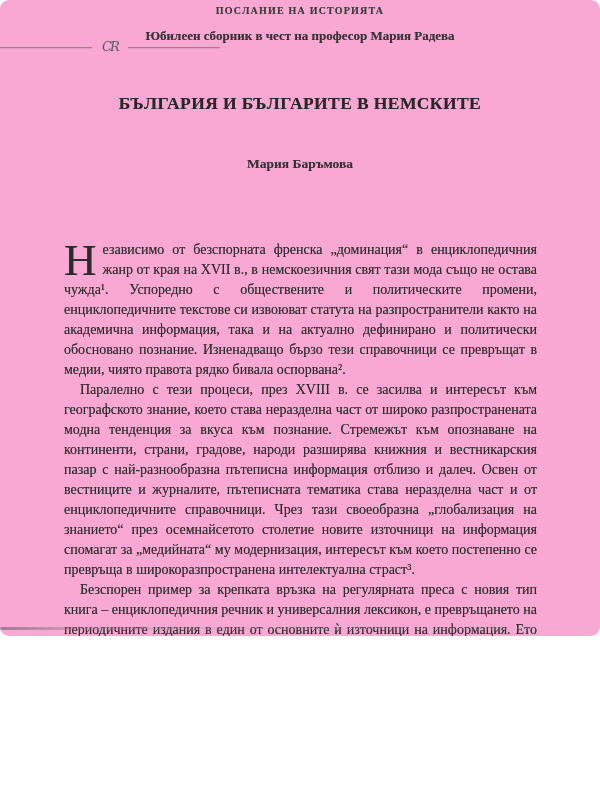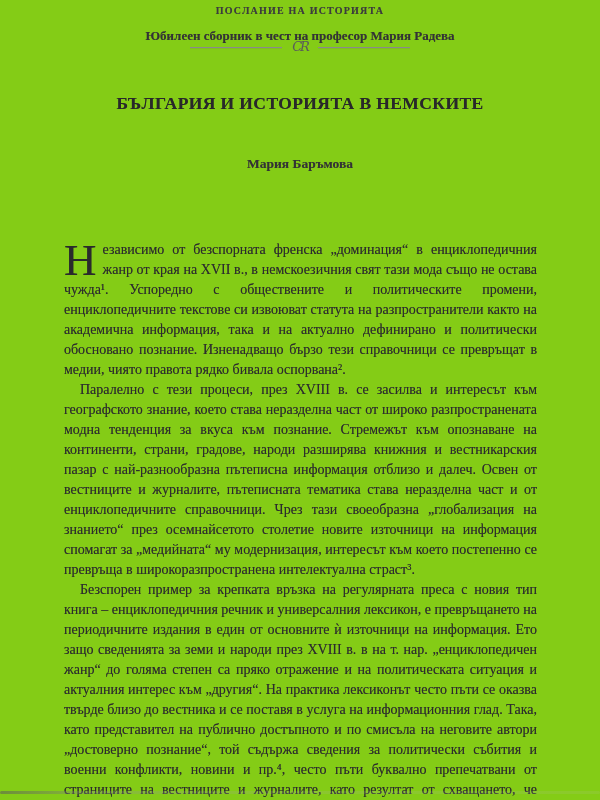--- a/index.html
+++ b/index.html
@@ -1,45 +1,46 @@
 <!DOCTYPE html>
 <html lang="bg"><head>
 <meta charset="utf-8">
 <style>
   html, body { margin: 0; padding: 0; background: #ffffff; }
   .page {
     position: relative;
     width: 600px;
-    height: 800px;
+    height: 636px;
     margin: 0 auto;
-    background: #84cc16;
+    background: #f9a8d4;
     overflow: hidden;
     font-family: "Liberation Serif", serif;
     color: #2e2e30;
+    border-radius: 9px;
   }
   
   .running-head { position: absolute; top: 5px; left: 0; right: 0; text-align: center; }
   .series-title {
     font-size: 10px;
     letter-spacing: 1.2px;
     font-weight: bold;
     color: #3c3c3e;
     text-shadow: 0 0 0.4px rgba(60,60,60,.55);
   }
   .subtitle {
     margin-top: 12px;
     font-size: 13px;
     font-weight: bold;
     color: #333335;
     text-shadow: 0 0 0.4px rgba(60,60,60,.5);
   }
   
   .divider {
     position: absolute; top: 40px; left: 0; right: 0;
-    display: flex; align-items: center; justify-content: center;
+    display: flex; align-items: center; justify-content: flex-start;
   }
   .divider .rule {
     width: 92px; height: 1px;
     background: #8a8a8c;
     box-shadow: 0 0.5px 0 rgba(120,120,120,.4);
   }
   .divider .ornament {
     margin: 0 10px;
     font-family: "DejaVu Serif", serif;
     font-style: italic;
@@ -110,21 +111,21 @@
     <div class="subtitle">Юбилеен сборник в чест на професор Мария Радева</div>
   </div>
 
   <div class="divider">
     <span class="rule"></span>
     <span class="ornament">CR</span>
     <span class="rule"></span>
   </div>
 
   <div class="article-title">
-    <div>БЪЛГАРИЯ И ИСТОРИЯТА В НЕМСКИТЕ</div>
+    <div>БЪЛГАРИЯ И БЪЛГАРИТЕ В НЕМСКИТЕ</div>
   </div>
 
   <div class="author">Мария Баръмова</div>
 
   <div class="body-text">
     <p>
       <span class="dropcap">Н</span><span>езависимо от безспорната френска „доминация“ в енциклопедичния жанр от края на XVII в., в немскоезичния свят тази мода също не остава чужда¹. Успоредно с обществените и политическите промени, енциклопедичните текстове си извоюват статута на разпространители както на академична информация, така и на актуално дефинирано и политически обосновано познание. Изненадващо бързо тези справочници се превръщат в медии, чиято правота рядко бивала оспорвана².</span>
     </p>
     <p class="indented">Паралелно с тези процеси, през XVIII в. се засилва и интересът към географското знание, което става неразделна част от широко разпространената модна тенденция за вкуса към познание. Стремежът към опознаване на континенти, страни, градове, народи разширява книжния и вестникарския пазар с най-разнообразна пътеписна информация отблизо и далеч. Освен от вестниците и журналите, пътеписната тематика става неразделна част и от енциклопедичните справочници. Чрез тази своеобразна „глобализация на знанието“ през осемнайсетото столетие новите източници на информация спомагат за „медийната“ му модернизация, интересът към което постепенно се превръща в широкоразпространена интелектуална страст³.</p>
     <p class="indented">Безспорен пример за крепката връзка на регулярната преса с новия тип книга – енциклопедичния речник и универсалния лексикон, е превръщането на периодичните издания в един от основните ѝ източници на информация. Ето защо сведенията за земи и народи през XVIII в. в на т. нар. „енциклопедичен жанр“ до голяма степен са пряко отражение и на политическата ситуация и актуалния интерес към „другия“. На практика лексиконът често пъти се оказва твърде близо до вестника и се поставя в услуга на информационния глад. Така, като представител на публично достъпното и по смисъла на неговите автори „достоверно познание“, той съдържа сведения за политически събития и военни конфликти, новини и пр.⁴, често пъти буквално препечатвани от страниците на вестниците и журналите, като резултат от схващането, че именно те са онази медия, която е в пряк досег с историческото развитие. Онова, което вестникът съобщава „днес“, твърде скоро</p>

